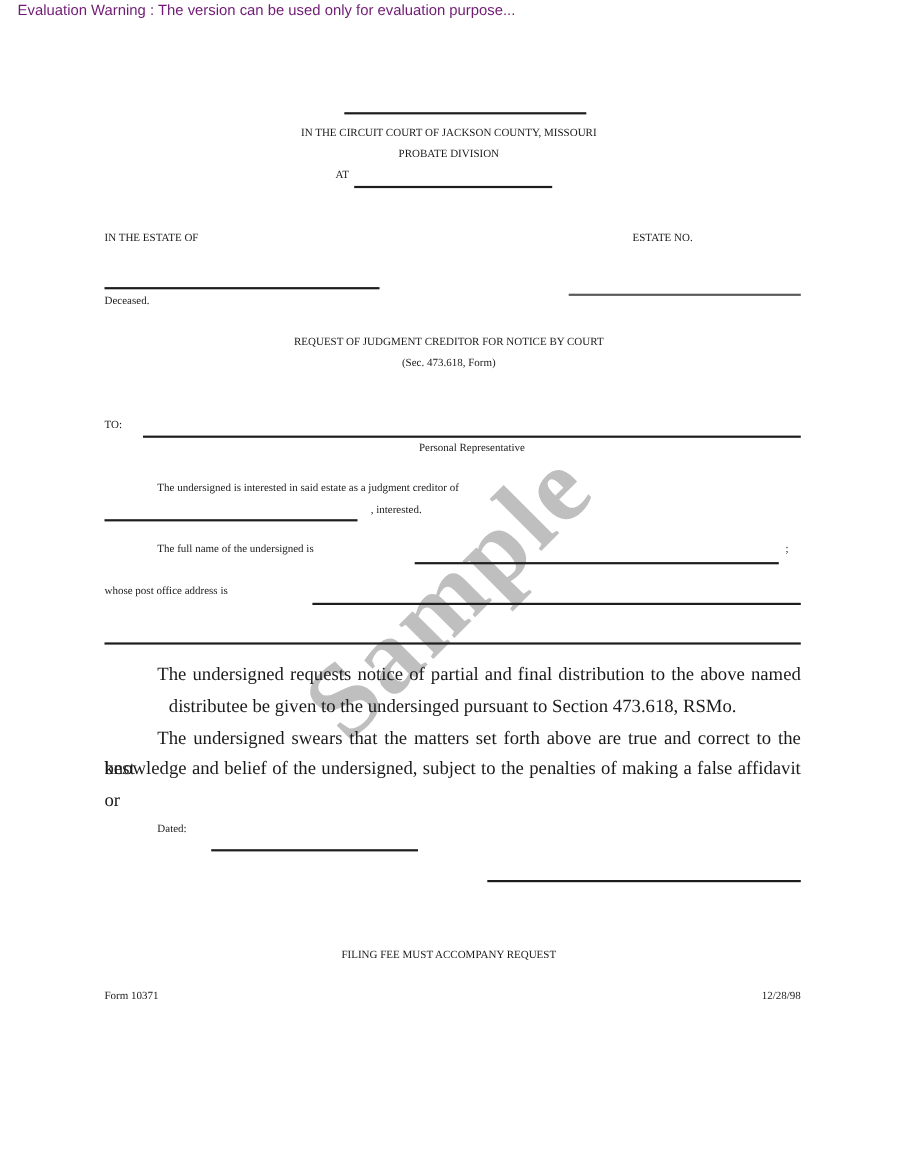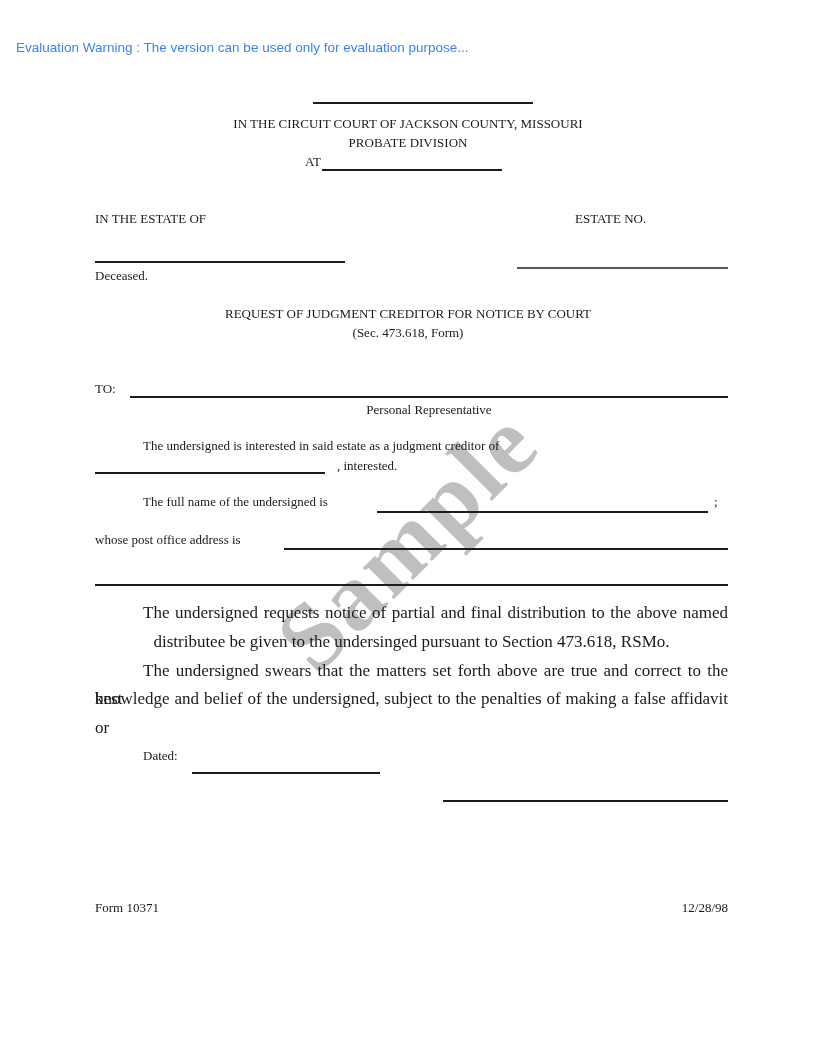--- a/index.html
+++ b/index.html
@@ -2,28 +2,28 @@
 <html><head>
 <meta charset="utf-8">
 <style>
   html,body { margin:0; padding:0; background:#fff; }
   #page {
     position:relative; width:816px; height:1056px;
     background:#ffffff; overflow:hidden;
     font-family:"Liberation Serif","DejaVu Serif",serif;
     color:#1a1a1a;
   }
-  .abs { position:absolute; z-index:2; font-size:13px; line-height:1.25; white-space:nowrap; }
+  .abs { position:absolute; z-index:2; font-size:10px; line-height:1.25; white-space:nowrap; }
   .center { left:0; width:816px; text-align:center; white-space:nowrap; }
   .rule { position:absolute; z-index:2; height:0; border-top:2px solid #1d1d1d; }
   .rule.gray { border-top-color:#5a5a5a; }
   .warning {
     position:absolute; left:16px; top:2px; z-index:3;
     font-family:"Liberation Sans","DejaVu Sans",sans-serif;
-    font-size:13.5px; color:#3b82f6; white-space:nowrap;margin-top:38px;
+    font-size:13.5px; color:#701a75; white-space:nowrap;
   }
   .watermark {
     position:absolute; left:407px; top:540px; z-index:1;
     transform:translate(-50%,-50%) rotate(-45deg);
     font-family:"Liberation Serif","DejaVu Serif",serif;
     font-weight:bold; font-size:96px; letter-spacing:3px;
     color:rgba(128,128,128,0.5); white-space:nowrap;
   }
   .jpara {
     position:absolute; left:95px; top:599px; width:633px; z-index:2;
@@ -83,16 +83,17 @@
     <span class="jline indent">The undersigned requests notice of partial and final distribution to the above named</span>
     <span class="lline">distributee be given to the undersinged pursuant to Section 473.618, RSMo.</span>
     <span class="jline indent">The undersigned swears that the matters set forth above are true and correct to the best</span>
     <span class="jline">knowledge and belief of the undersigned, subject to the penalties of making a false affidavit  or</span>
   </div>
 
   <div class="abs" style="left:143px; top:748px;">Dated:</div>
   <div class="rule" style="left:192px; top:772px; width:188px;"></div>
   <div class="rule" style="left:443px; top:800px; width:285px;"></div>
 
+  <div class="abs center" style="top:863px;">FILING FEE MUST ACCOMPANY REQUEST</div>
   <div class="abs" style="left:95px; top:900px;">Form 10371</div>
   <div class="abs" style="right:88px; top:900px; text-align:right;">12/28/98</div>
 
 </div>
 
 </body></html>

